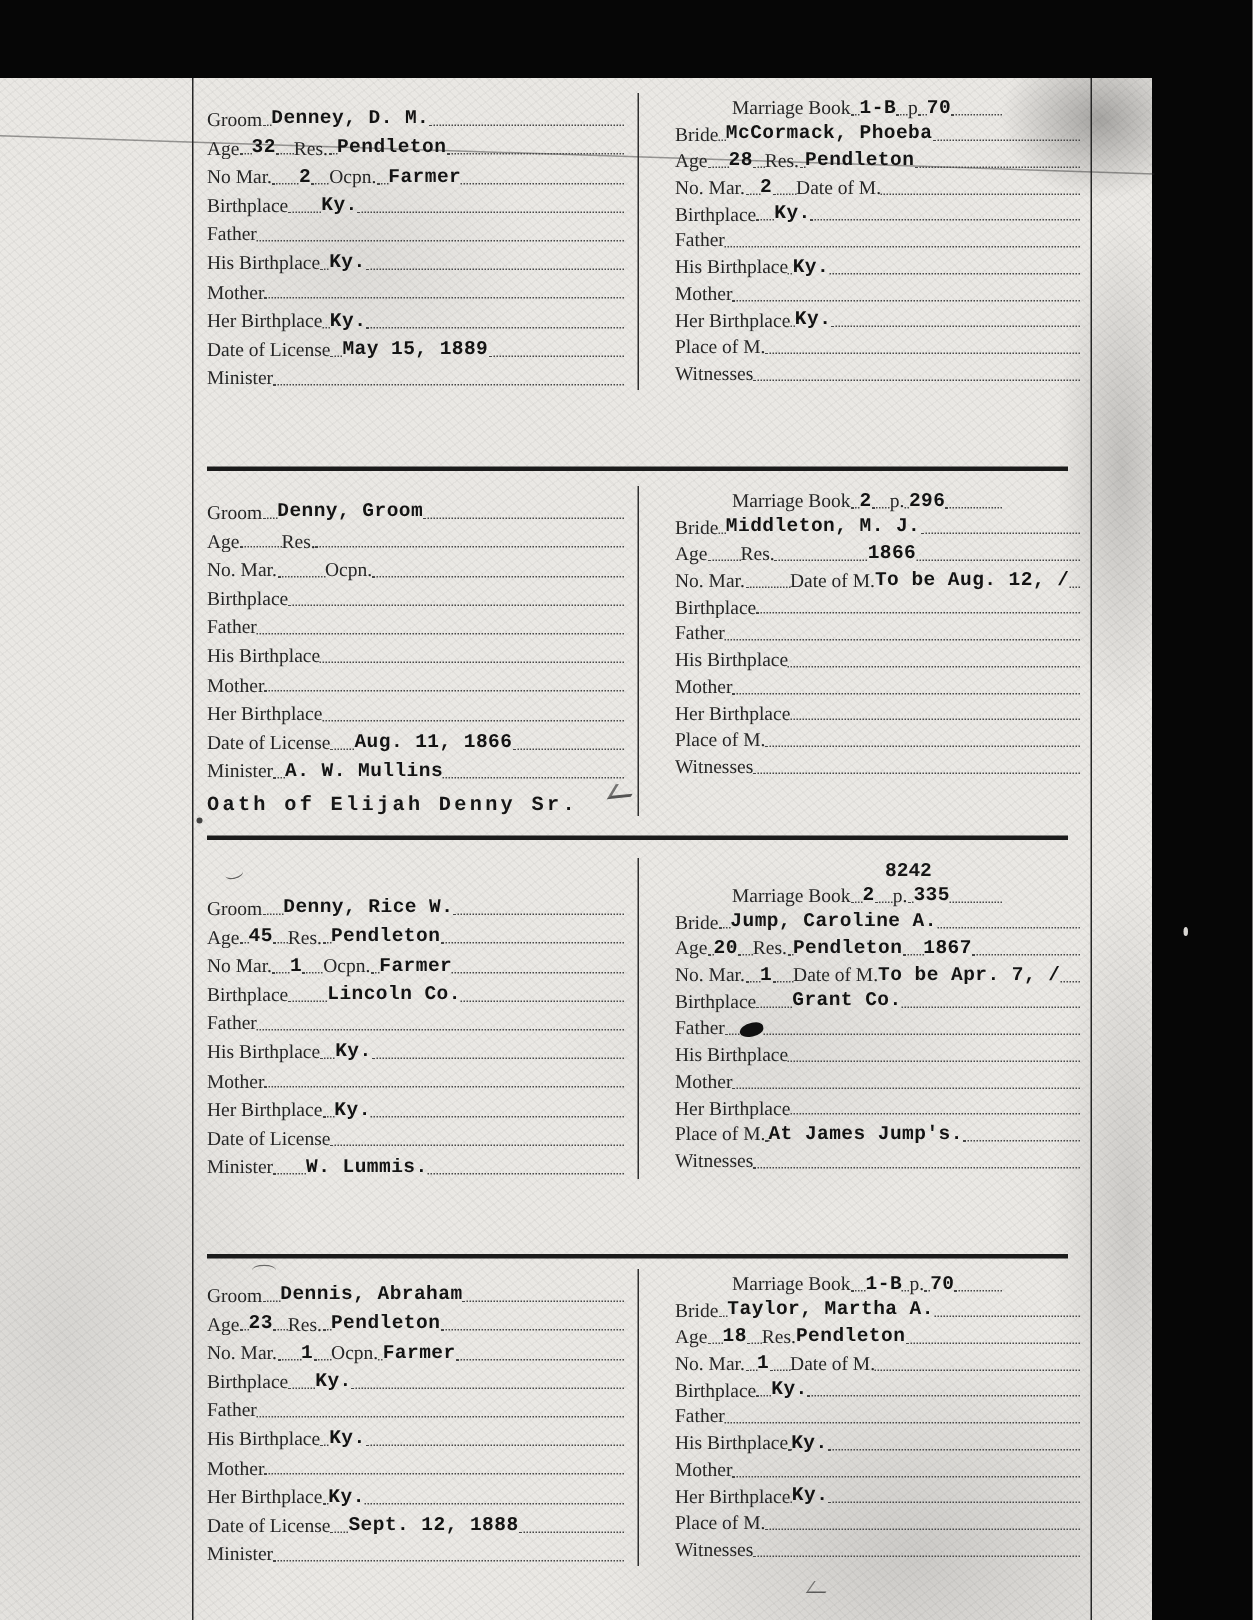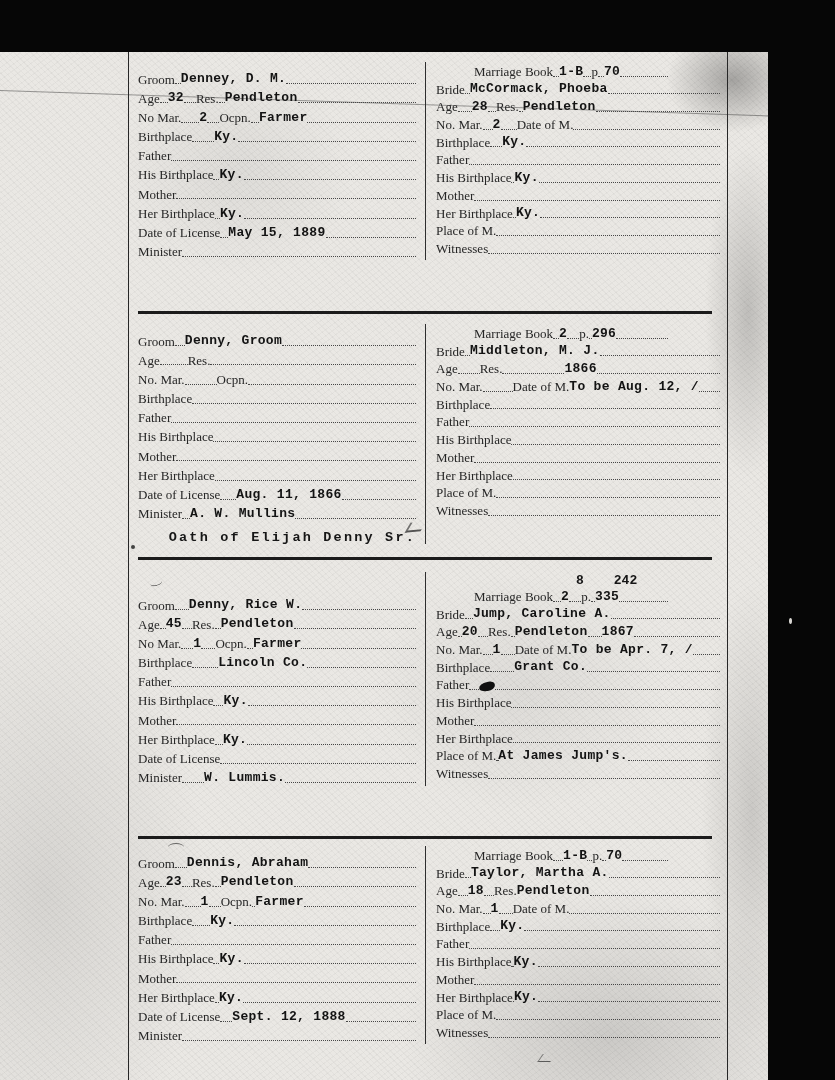--- a/index.html
+++ b/index.html
@@ -34,30 +34,30 @@
     background:rgba(45,45,45,.45);transform-origin:0 0;transform:rotate(1.9deg);
   }
   .bar{position:absolute;left:138px;width:574px;height:3px;background:#1b1b1b;}
   .bar.b1{top:259px;} .bar.b2{top:505px;} .bar.b3{top:784px;}
 
   
   #records{position:absolute;inset:0;}
   .record{position:absolute;left:138px;width:584px;display:flex;align-items:stretch;}
   .r0{top:10px;} .r1{top:272px;} .r2{top:520px;} .r3{top:794px;}
   .col{box-sizing:border-box;}
-  .col-left{width:287px;padding-right:9px;margin-top:6px;text-align:right;}
+  .col-left{width:287px;padding-right:9px;margin-top:6px;}
   .r2 .col-left{margin-top:22px;}
-  .col-right{flex:1;border-left:1.6px solid #2e2e2e;padding-left:10px;padding-right:2px;text-align:right;}
+  .col-right{flex:1;border-left:1.6px solid #2e2e2e;padding-left:24px;padding-right:2px;text-align:right;}
 
   .row{display:flex;align-items:flex-end;height:19.2px;overflow:hidden;}
   .col-right .row{height:17.7px;}
   .row.hdr{padding-left:38px;padding-right:52px;}
   .row.overline{height:15px;}
   .ov{font:700 13px/1 "Liberation Mono","DejaVu Sans Mono",monospace;color:#161616;}
-  .ov-a{margin-left:140px;} .ov-b{margin-left:30px;}
+  .ov-a{margin-left:140px;} .ov-b{}
 
   .l{font:13px/1.05 "Liberation Serif",serif;color:#262626;white-space:nowrap;padding-bottom:1px;}
   .v{font:700 13px/1 "Liberation Mono","DejaVu Sans Mono",monospace;color:#131313;
      letter-spacing:.3px;white-space:nowrap;padding-bottom:2px;}
   .ld{border-bottom:1.5px dotted #474747;align-self:flex-end;margin-bottom:3px;flex:0 0 auto;}
   .ld.fill{flex:1 1 10px;}
   .note{font:700 13.5px/1 "Liberation Mono","DejaVu Sans Mono",monospace;
         letter-spacing:2.2px;color:#161616;margin-top:9px;white-space:pre;}
 
   .blot{display:inline-block;width:16px;height:9px;background:#101010;

